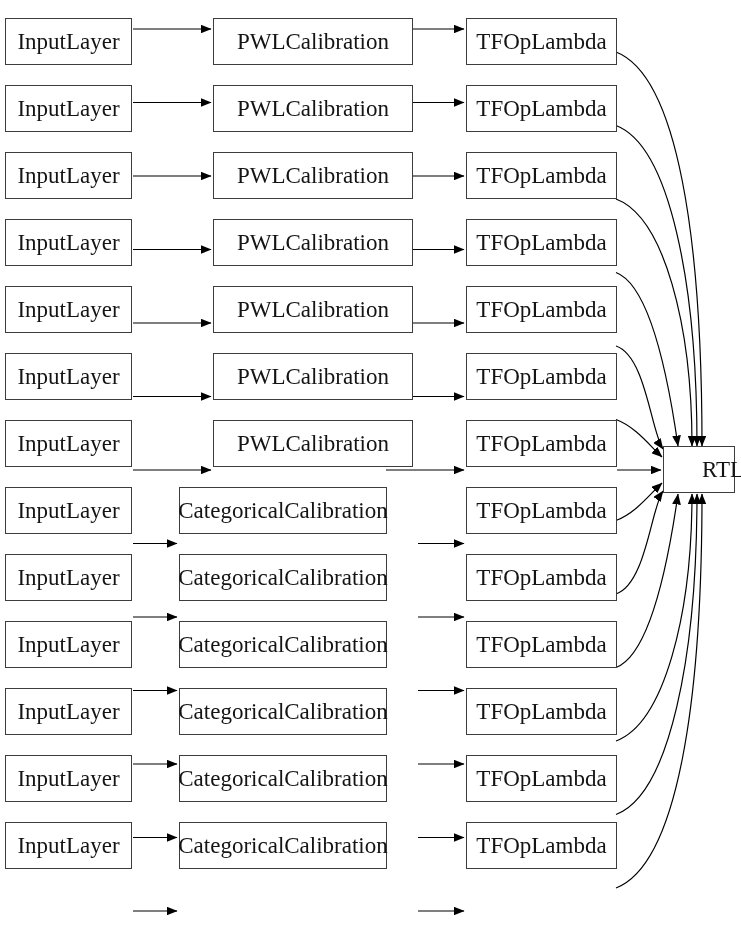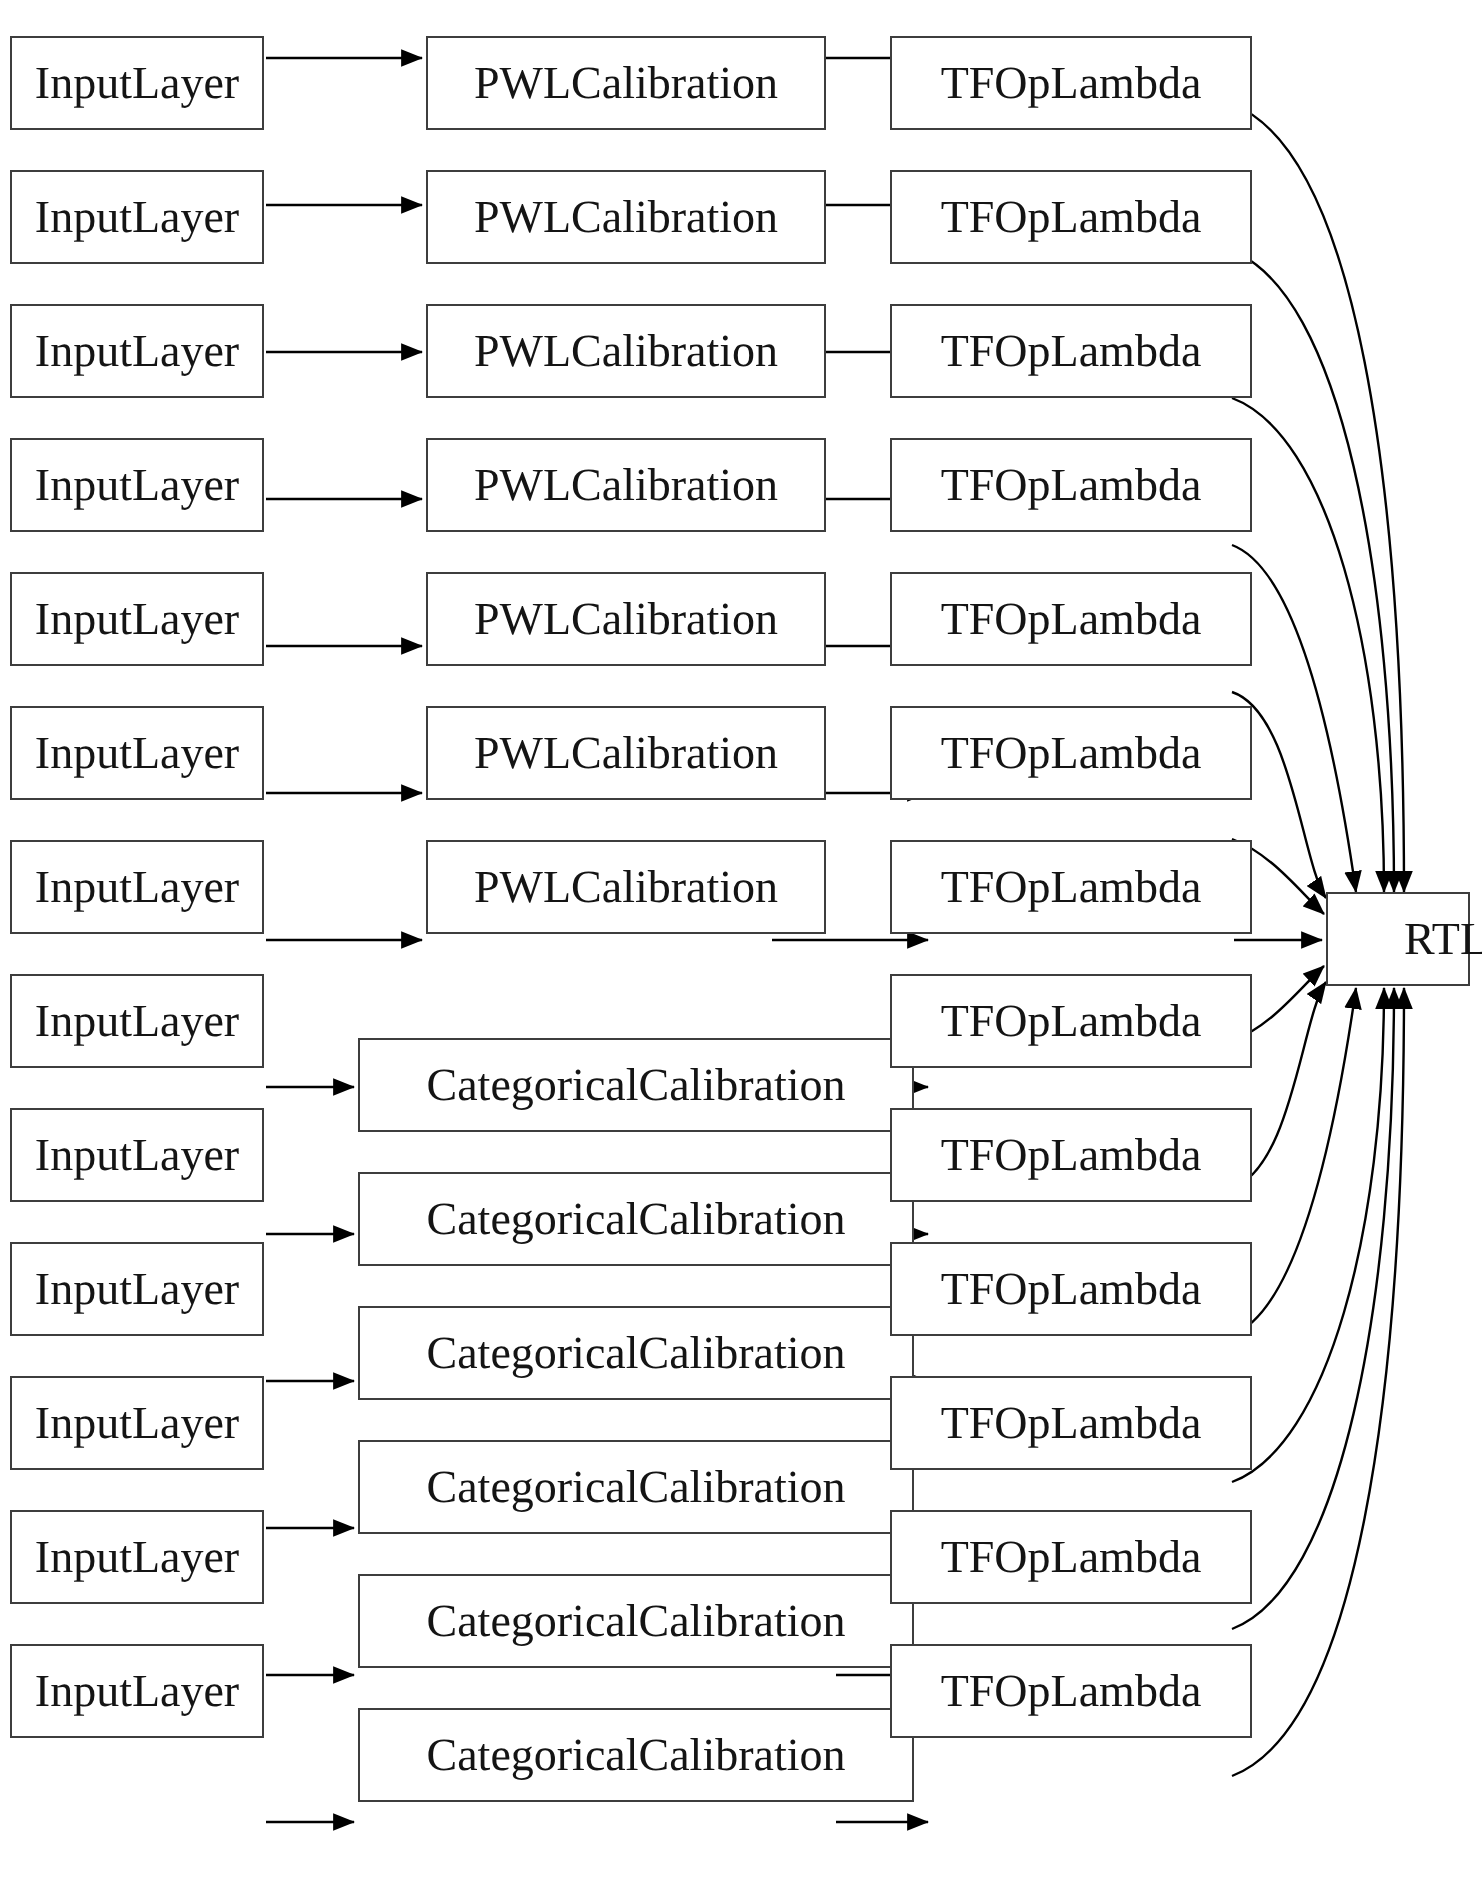--- a/index.html
+++ b/index.html
@@ -47,22 +47,22 @@
     color: #141414;
     font-size: 23px;
     display: flex;
     align-items: center;
     justify-content: center;
     white-space: nowrap;
     line-height: 1;
   }
   .input  { left: 5px;   width: 127px; }
   .pwl    { left: 213px; width: 200px; }
-  .cat    { left: 179px; width: 278px; margin-top: 32px; }
-  .lambda { left: 445px; width: 181px; }
+  .cat    { left: 179px; width: 208px; }
+  .lambda { left: 466px; width: 151px; }
   .rtl {
     position: absolute;
     left: 663px;
     top: 446px;
     width: 72px;
     height: 47px;
     padding-left: 48px;
   }
 </style>
 </head>

